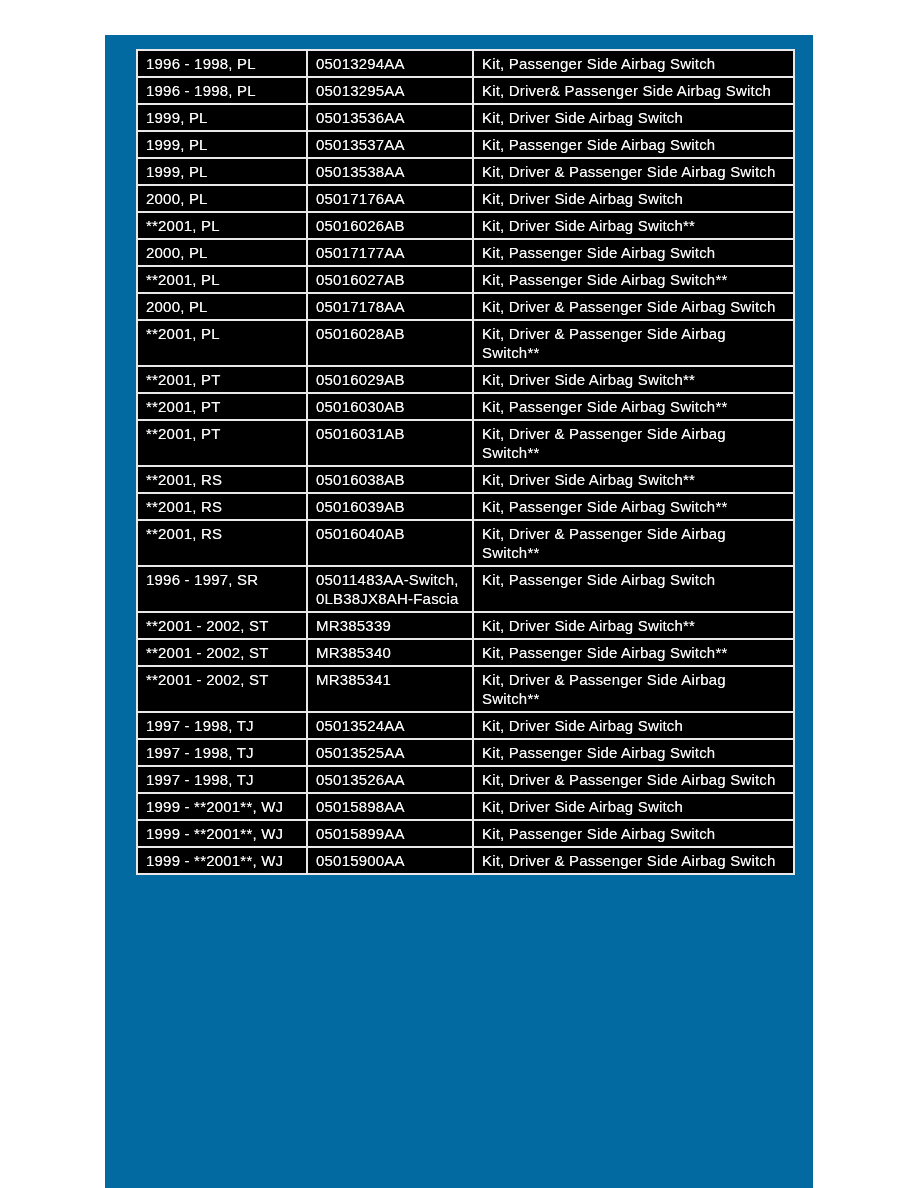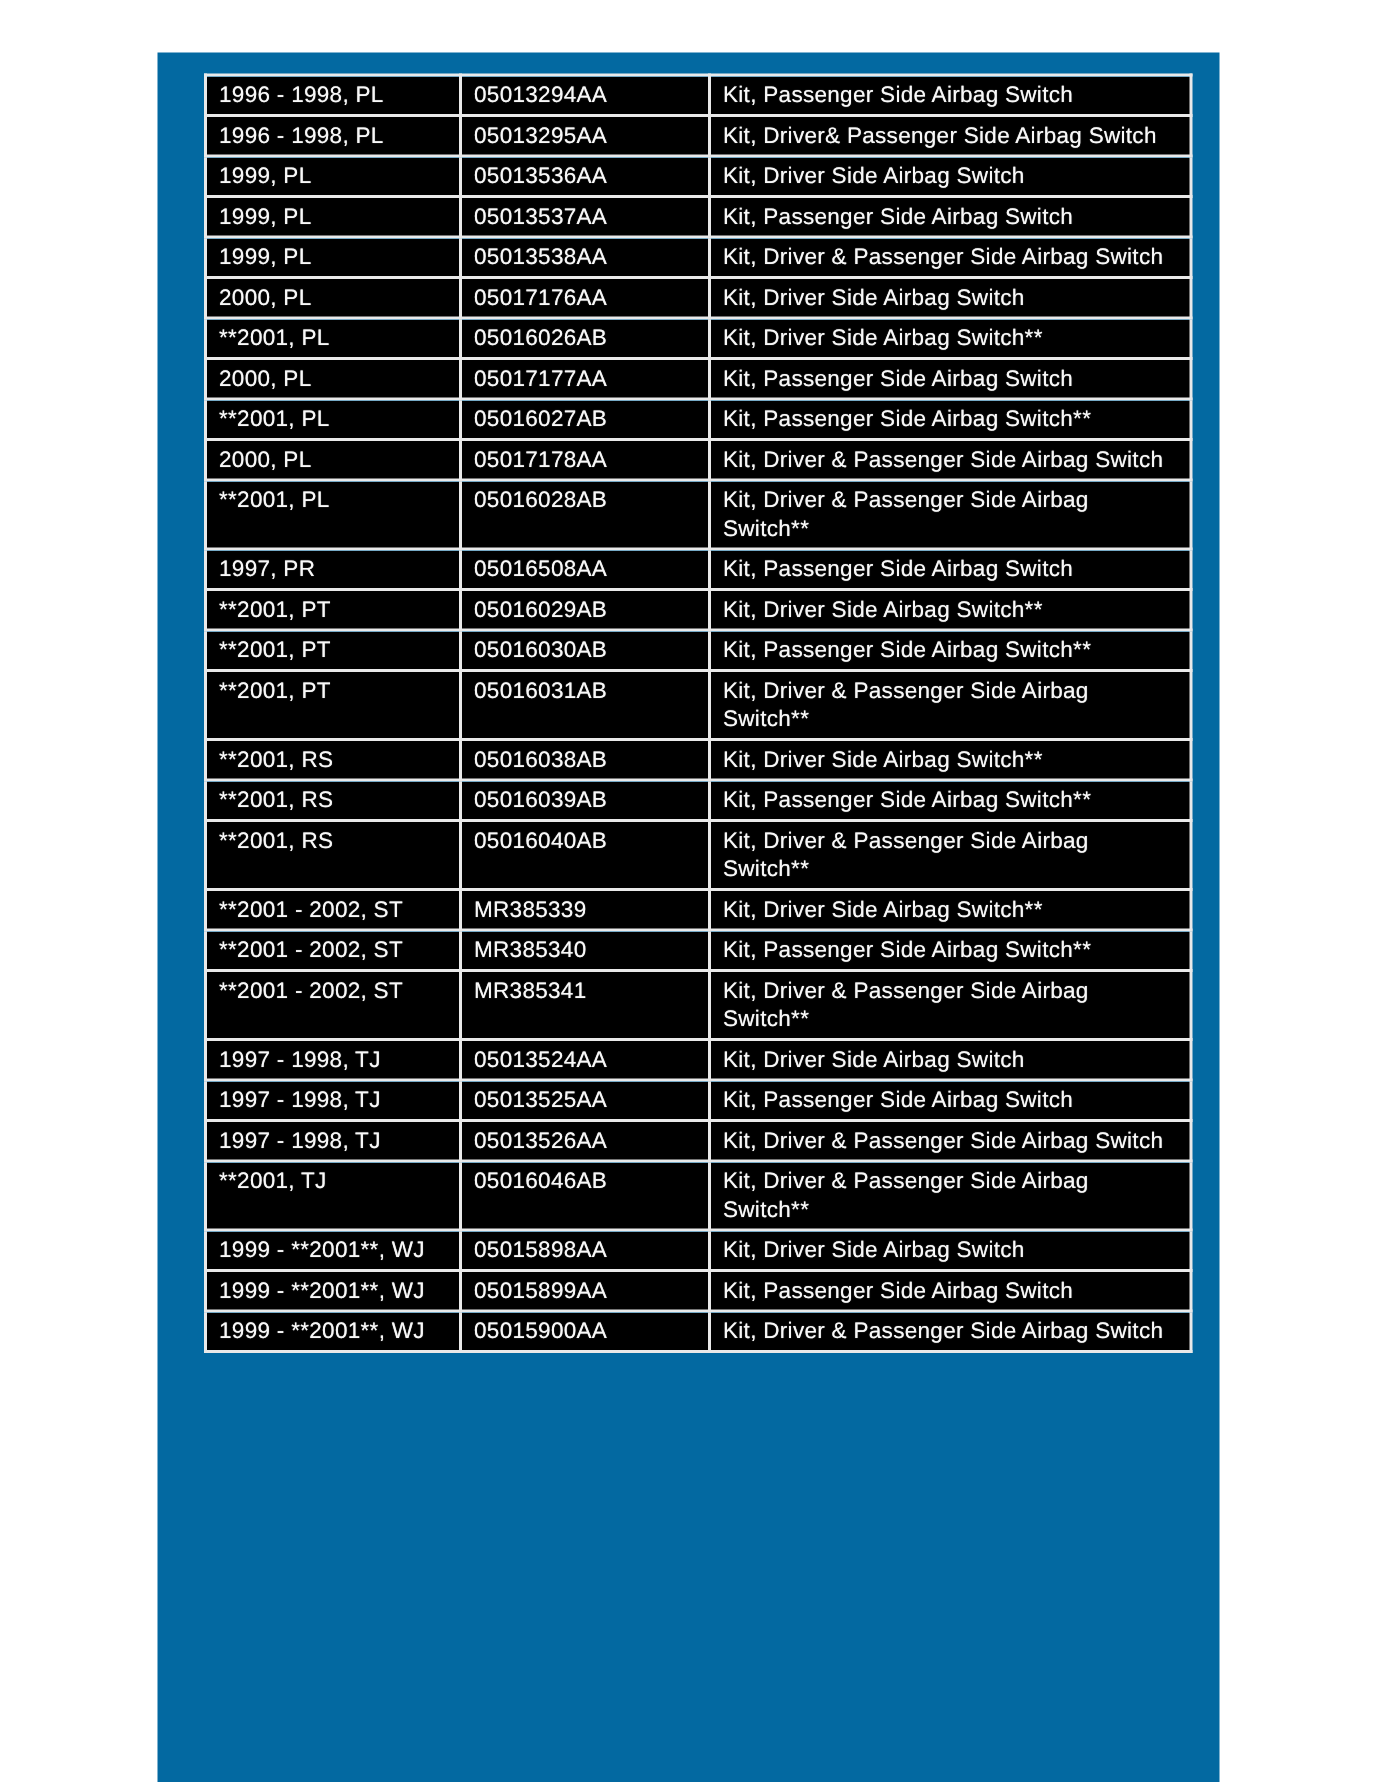--- a/index.html
+++ b/index.html
@@ -108,25 +108,20 @@
             <td>05017178AA</td>
             <td>Kit, Driver &amp; Passenger Side Airbag Switch</td>
           </tr>
           <tr>
             <td>**2001, PL</td>
             <td>05016028AB</td>
             <td>Kit, Driver &amp; Passenger Side Airbag
 Switch**</td>
           </tr>
           <tr>
-            <td>1997, PR</td>
-            <td>05016508AA</td>
-            <td>Kit, Passenger Side Airbag Switch</td>
-          </tr>
-          <tr>
             <td>**2001, PT</td>
             <td>05016029AB</td>
             <td>Kit, Driver Side Airbag Switch**</td>
           </tr>
           <tr>
             <td>**2001, PT</td>
             <td>05016030AB</td>
             <td>Kit, Passenger Side Airbag Switch**</td>
           </tr>
           <tr>
@@ -145,20 +140,26 @@
             <td>05016039AB</td>
             <td>Kit, Passenger Side Airbag Switch**</td>
           </tr>
           <tr>
             <td>**2001, RS</td>
             <td>05016040AB</td>
             <td>Kit, Driver &amp; Passenger Side Airbag
 Switch**</td>
           </tr>
           <tr>
+            <td>1996 - 1997, SR</td>
+            <td>05011483AA-Switch,
+0LB38JX8AH-Fascia</td>
+            <td>Kit, Passenger Side Airbag Switch</td>
+          </tr>
+          <tr>
             <td>**2001 - 2002, ST</td>
             <td>MR385339</td>
             <td>Kit, Driver Side Airbag Switch**</td>
           </tr>
           <tr>
             <td>**2001 - 2002, ST</td>
             <td>MR385340</td>
             <td>Kit, Passenger Side Airbag Switch**</td>
           </tr>
           <tr>
@@ -174,26 +175,20 @@
           </tr>
           <tr>
             <td>1997 - 1998, TJ</td>
             <td>05013525AA</td>
             <td>Kit, Passenger Side Airbag Switch</td>
           </tr>
           <tr>
             <td>1997 - 1998, TJ</td>
             <td>05013526AA</td>
             <td>Kit, Driver &amp; Passenger Side Airbag Switch</td>
-          </tr>
-          <tr>
-            <td>**2001, TJ</td>
-            <td>05016046AB</td>
-            <td>Kit, Driver &amp; Passenger Side Airbag
-Switch**</td>
           </tr>
           <tr>
             <td>1999 - **2001**, WJ</td>
             <td>05015898AA</td>
             <td>Kit, Driver Side Airbag Switch</td>
           </tr>
           <tr>
             <td>1999 - **2001**, WJ</td>
             <td>05015899AA</td>
             <td>Kit, Passenger Side Airbag Switch</td>

